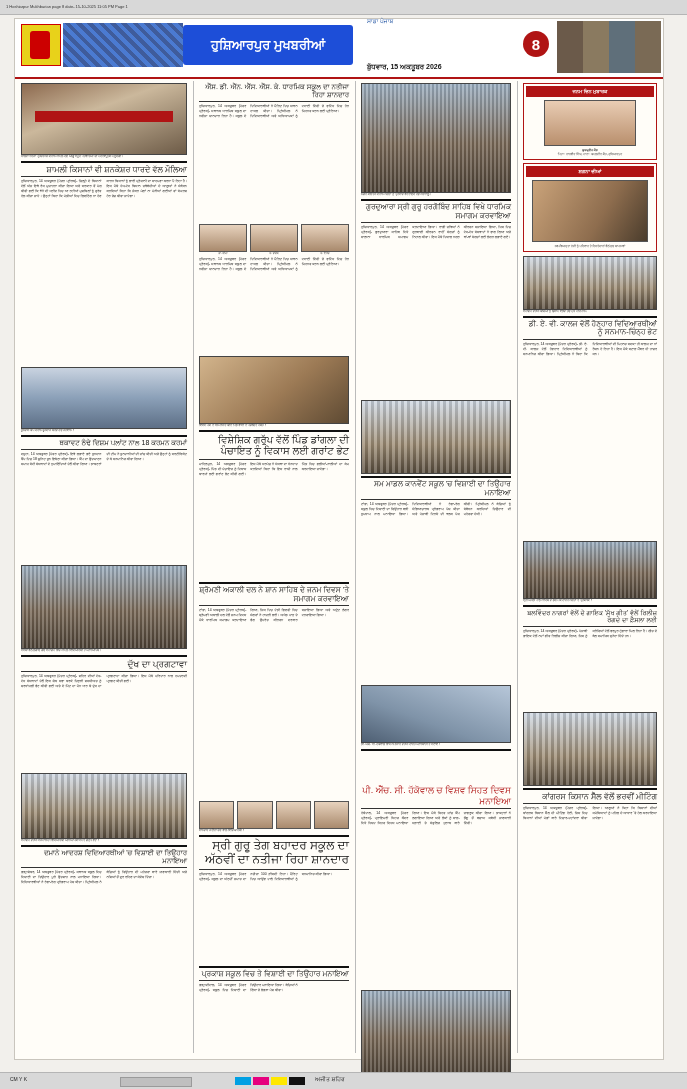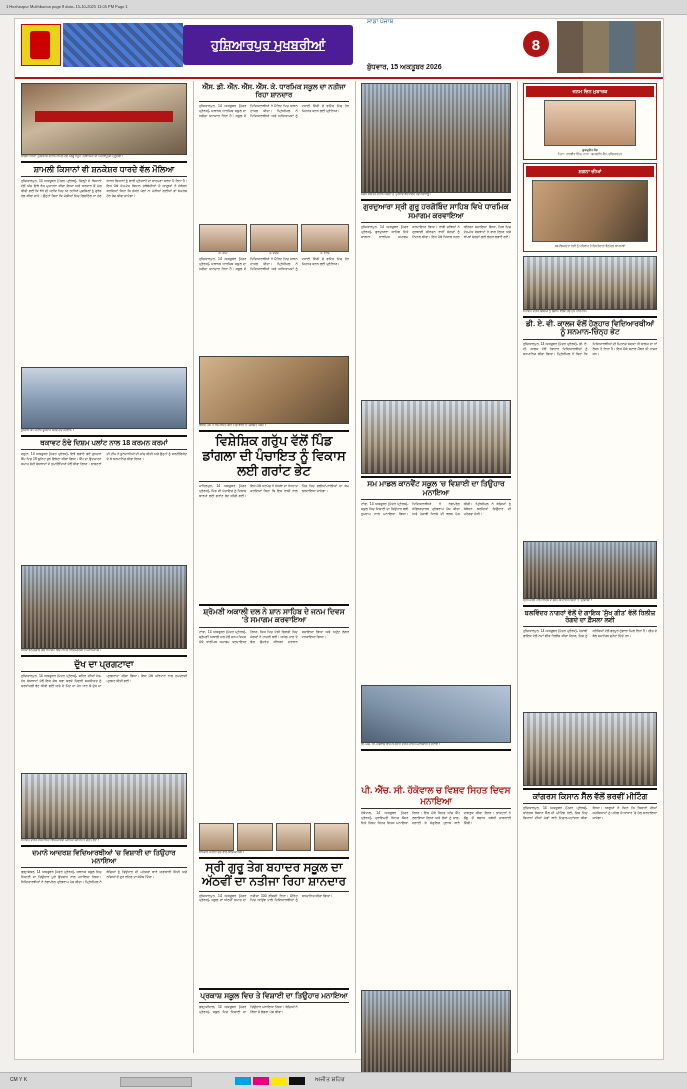--- a/index.html
+++ b/index.html
@@ -13,33 +13,33 @@
   .botbar .lbl{position:absolute;left:315px;top:3px;font-size:6px;color:#222;}
   .botbar .pg{position:absolute;left:10px;top:3px;font-size:5px;color:#222;}
   .botbar .sl{position:absolute;left:120px;top:4px;width:70px;height:8px;background:#bfbfbf;border:1px solid #9a9a9a;}
 
   
   .mast{position:absolute;left:0;top:0;width:648px;height:58px;background:#fff;border-bottom:2px solid #b01414;}
   .mast .logo{position:absolute;left:6px;top:5px;width:38px;height:40px;background:#e8d21a;border:1px solid #c00;}
   .mast .logo:after{content:"";position:absolute;left:8px;top:6px;width:20px;height:28px;background:#c00;border-radius:3px;}
   .mast .pattern{position:absolute;left:48px;top:4px;width:120px;height:44px;background:
     repeating-linear-gradient(45deg,#1d3f8a 0 4px,#2b63c9 4px 8px);opacity:.85;}
-  .mast .ribbon{position:absolute;left:168px;top:6px;width:170px;height:40px;background:#4c1d95;border-radius:3px;color:#fff;
-    display:flex;align-items:center;justify-content:center;text-align:center;font-size:13px;font-weight:bold;line-height:1.1;text-decoration:underline;}
+  .mast .ribbon{position:absolute;left:168px;top:6px;width:170px;height:40px;background:#1d4ed8;border-radius:3px;color:#fff;
+    display:flex;align-items:center;justify-content:center;text-align:center;font-size:13px;font-weight:bold;line-height:1.1;}
   .mast .ajit{position:absolute;left:348px;top:2px;width:150px;height:44px;color:#b01414;font-size:30px;font-weight:bold;
     display:flex;align-items:center;justify-content:center;}
   .mast .topline{position:absolute;left:352px;top:-1px;font-size:6px;color:#1b4fa0;}
   .mast .dateline{position:absolute;left:352px;top:44px;font-size:7px;color:#111;font-weight:bold;}
   .mast .pageno{position:absolute;left:508px;top:12px;width:26px;height:26px;border-radius:50%;background:#b01414;color:#fff;
     font-size:15px;font-weight:bold;display:flex;align-items:center;justify-content:center;}
   .mast .photostrip{position:absolute;left:542px;top:2px;width:104px;height:52px;background:
      linear-gradient(90deg,#6b5a4a 0 25%,#8a7a60 25% 50%,#5f6f7a 50% 75%,#7a6a55 75% 100%);}
 
   .col{position:absolute;}
-  .hl{font-weight:bold;color:#111;text-align:center;line-height:1.15;}
+  .hl{font-weight:normal;color:#111;text-align:right;line-height:1.15;}
   .hl.red{color:#b01414;margin-top:34px;}
   .rule{border-top:1px solid #333;}
   .thickrule{border-top:2px solid #111;}
 
   .txt{font-size:3.4px;color:#111;text-align:justify;line-height:1.45;overflow:hidden;}
   .cap{font-size:3px;color:#222;line-height:1.3;}
   .photo{background:#8b8b8b;position:relative;overflow:hidden;}
   .photo.p1{background:linear-gradient(160deg,#8d6a4f,#cbb89c 40%,#6d5b47 100%);}
   .photo.p2{background:linear-gradient(180deg,#c9d3e0,#8ba0b8 50%,#5d6f86);}
   .photo.p3{background:linear-gradient(140deg,#d2b48c,#9c7a55 55%,#5e4a33);}
@@ -130,21 +130,21 @@
         </div>
         <div style="flex:1;">
           <div class="mug"></div>
           <div class="mugcap">ਸ. ਵਿਨੋਦ</div>
         </div>
       </div>
       <div class="txt" style="height:96px;column-count:3;column-gap:4px;margin-top:2px;">ਹੁਸ਼ਿਆਰਪੁਰ, 14 ਅਕਤੂਬਰ (ਪੱਤਰ ਪ੍ਰੇਰਕ)- ਸਥਾਨਕ ਧਾਰਮਿਕ ਸਕੂਲ ਦਾ ਨਤੀਜਾ ਸ਼ਾਨਦਾਰ ਰਿਹਾ ਹੈ। ਸਕੂਲ ਦੇ ਵਿਦਿਆਰਥੀਆਂ ਨੇ ਮੈਰਿਟ ਵਿਚ ਸਥਾਨ ਹਾਸਲ ਕੀਤਾ। ਪ੍ਰਿੰਸੀਪਲ ਨੇ ਵਿਦਿਆਰਥੀਆਂ ਅਤੇ ਅਧਿਆਪਕਾਂ ਨੂੰ ਵਧਾਈ ਦਿੱਤੀ ਤੇ ਭਵਿੱਖ ਵਿਚ ਹੋਰ ਮਿਹਨਤ ਕਰਨ ਲਈ ਪ੍ਰੇਰਿਆ।</div>
       <div class="photo p3 framed" style="height:66px;margin-top:3px;"></div>
       <div class="cap">ਵਿਸ਼ੇਸ਼ ਮੌਕੇ 'ਤੇ ਸਨਮਾਨਿਤ ਕੀਤੇ ਪਿੰਡ ਵਾਸੀ ਤੇ ਪੰਚਾਇਤ ਮੈਂਬਰ।</div>
       <div class="thickrule" style="margin:2px 0;"></div>
-      <div class="hl" style="font-size:13px;">ਵਿਸ਼ੇਸ਼ਿਕ ਗਰੁੱਪ ਵੱਲੋਂ ਪਿੰਡ ਡਾਂਗਲਾ ਦੀ ਪੰਚਾਇਤ ਨੂੰ ਵਿਕਾਸ ਲਈ ਗਰਾਂਟ ਭੇਟ</div>
+      <div class="hl" style="font-size:10px;">ਵਿਸ਼ੇਸ਼ਿਕ ਗਰੁੱਪ ਵੱਲੋਂ ਪਿੰਡ ਡਾਂਗਲਾ ਦੀ ਪੰਚਾਇਤ ਨੂੰ ਵਿਕਾਸ ਲਈ ਗਰਾਂਟ ਭੇਟ</div>
       <div class="rule" style="margin:2px 0;"></div>
       <div class="txt" style="height:118px;column-count:3;column-gap:4px;">ਮਾਹਿਲਪੁਰ, 14 ਅਕਤੂਬਰ (ਪੱਤਰ ਪ੍ਰੇਰਕ)- ਪਿੰਡ ਦੀ ਪੰਚਾਇਤ ਨੂੰ ਵਿਕਾਸ ਕਾਰਜਾਂ ਲਈ ਗਰਾਂਟ ਭੇਟ ਕੀਤੀ ਗਈ। ਇਸ ਮੌਕੇ ਸਰਪੰਚ ਨੇ ਸੰਸਥਾ ਦਾ ਧੰਨਵਾਦ ਕਰਦਿਆਂ ਕਿਹਾ ਕਿ ਇਸ ਰਾਸ਼ੀ ਨਾਲ ਪਿੰਡ ਵਿਚ ਗਲੀਆਂ-ਨਾਲੀਆਂ ਦਾ ਕੰਮ ਕਰਵਾਇਆ ਜਾਵੇਗਾ।</div>
       <div class="thickrule" style="margin:2px 0;"></div>
       <div class="hl" style="font-size:7.5px;">ਸ਼੍ਰੋਮਣੀ ਅਕਾਲੀ ਦਲ ਨੇ ਸ਼ਾਨ ਸਾਹਿਬ ਦੇ ਜਨਮ ਦਿਵਸ 'ਤੇ ਸਮਾਗਮ ਕਰਵਾਇਆ</div>
       <div class="rule" style="margin:2px 0;"></div>
       <div class="txt" style="height:190px;column-count:3;column-gap:4px;">ਟਾਂਡਾ, 14 ਅਕਤੂਬਰ (ਪੱਤਰ ਪ੍ਰੇਰਕ)- ਸ਼੍ਰੋਮਣੀ ਅਕਾਲੀ ਦਲ ਵੱਲੋਂ ਜਨਮ ਦਿਵਸ ਮੌਕੇ ਧਾਰਮਿਕ ਸਮਾਗਮ ਕਰਵਾਇਆ ਗਿਆ, ਜਿਸ ਵਿਚ ਵੱਡੀ ਗਿਣਤੀ ਵਿਚ ਸੰਗਤਾਂ ਨੇ ਹਾਜ਼ਰੀ ਭਰੀ। ਅਖੰਡ ਪਾਠ ਦੇ ਭੋਗ ਉਪਰੰਤ ਕੀਰਤਨ ਦਰਬਾਰ ਸਜਾਇਆ ਗਿਆ ਅਤੇ ਅਟੁੱਟ ਲੰਗਰ ਵਰਤਾਇਆ ਗਿਆ।</div>
       <div class="mugrow" style="margin-top:3px;">
         <div class="mug"></div>
         <div class="mug"></div>
         <div class="mug"></div>

